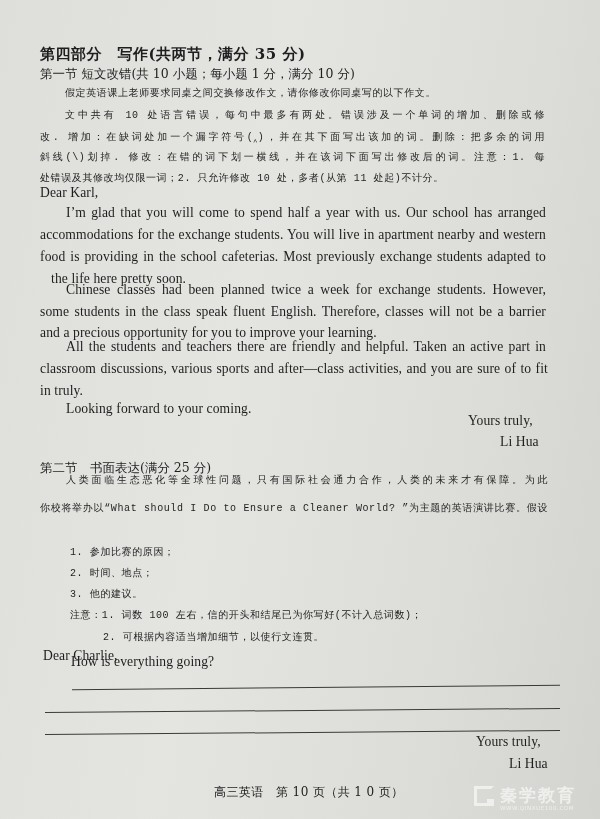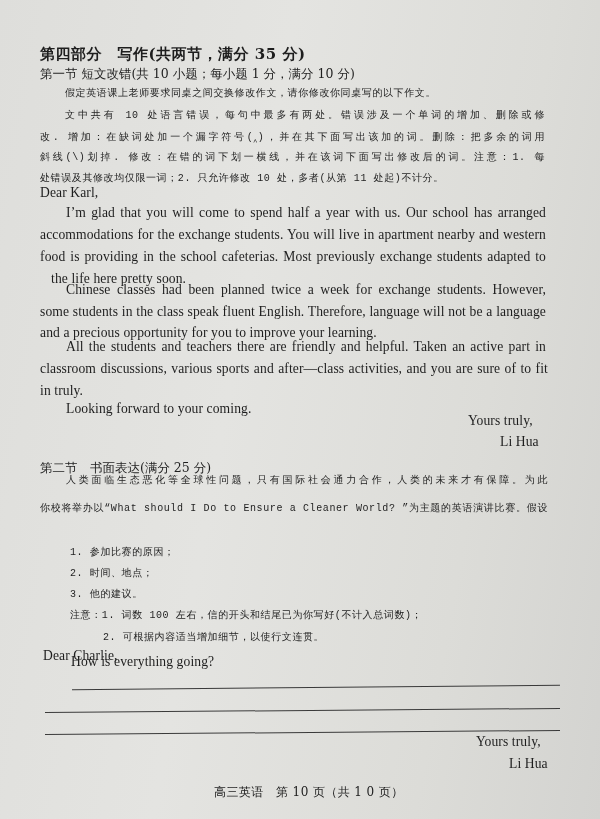--- a/index.html
+++ b/index.html
@@ -53,21 +53,21 @@
   <div class="abs cn" style="left:40px; top:171px;">处错误及其修改均仅限一词；2. 只允许修改 10 处，多者(从第 11 处起)不计分。</div>
 
   <div class="abs en" style="left:40px; top:185px;">Dear Karl,</div>
 
   <div class="abs en justify" style="left:66px; top:205px; width:480px;">I’m glad that you will come to spend half a year with us.  Our school has arranged</div>
   <div class="abs en justify" style="left:40px; top:227px; width:506px;">accommodations for the exchange students.  You will live in apartment nearby and western</div>
   <div class="abs en justify" style="left:40px; top:249px; width:506px;">food is providing in the school cafeterias.  Most previously exchange students adapted to</div>
   <div class="abs en" style="left:51px; top:271px;">the life here pretty soon.</div>
 
   <div class="abs en justify" style="left:66px; top:282px; width:480px;">Chinese classes had been planned twice a week for exchange students.  However,</div>
-  <div class="abs en justify" style="left:40px; top:304px; width:506px;">some students in the class speak fluent English.  Therefore, language will not be a language</div>
+  <div class="abs en justify" style="left:40px; top:304px; width:506px;">some students in the class speak fluent English.  Therefore, classes will not be a barrier</div>
   <div class="abs en" style="left:40px; top:325px;">and a precious opportunity for you to improve your learning.</div>
 
   <div class="abs en justify" style="left:66px; top:339px; width:480px;">All the students and teachers there are friendly and helpful.  Taken an active part in</div>
   <div class="abs en justify" style="left:40px; top:361px; width:508px;">classroom discussions, various sports and after—class activities, and you are sure of to fit</div>
   <div class="abs en" style="left:40px; top:383px;">in truly.</div>
 
   <div class="abs en" style="left:66px; top:401px;">Looking forward to your coming.</div>
 
   <div class="abs en" style="left:468px; top:413px;">Yours truly,</div>
   <div class="abs en" style="left:500px; top:434px;">Li Hua</div>
@@ -89,13 +89,18 @@
 
   <div class="line-rule" style="left:72px; top:687px; width:488px; transform:rotate(-0.55deg);"></div>
   <div class="line-rule" style="left:45px; top:710px; width:515px; transform:rotate(-0.45deg);"></div>
   <div class="line-rule" style="left:45px; top:732px; width:515px; transform:rotate(-0.45deg);"></div>
 
   <div class="abs en" style="left:476px; top:734px;">Yours truly,</div>
   <div class="abs en" style="left:509px; top:756px;">Li Hua</div>
 
   <div class="abs" style="left:214px; top:784px; font-size:12px; letter-spacing:0.4px;">高三英语　第 10 页（共 1 0 页）</div>
 
+  <div class="watermark">
+    <div class="wm-box"></div>
+    <div class="wm-name">秦学教育</div>
+    <div class="wm-url">WWW.QINXUE100.COM</div>
+  </div>
 </div>
 
 </body></html>

